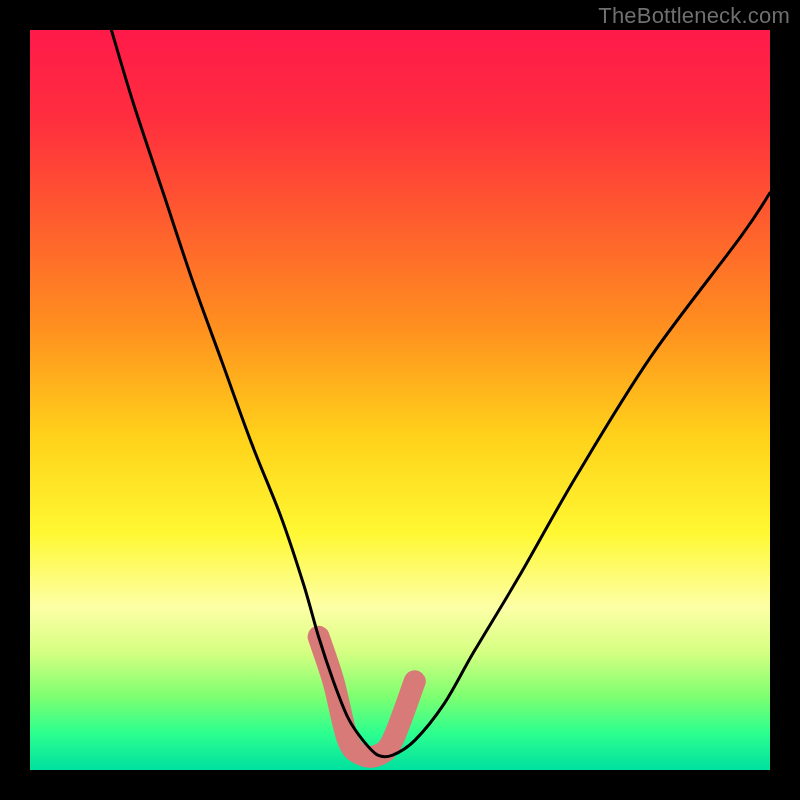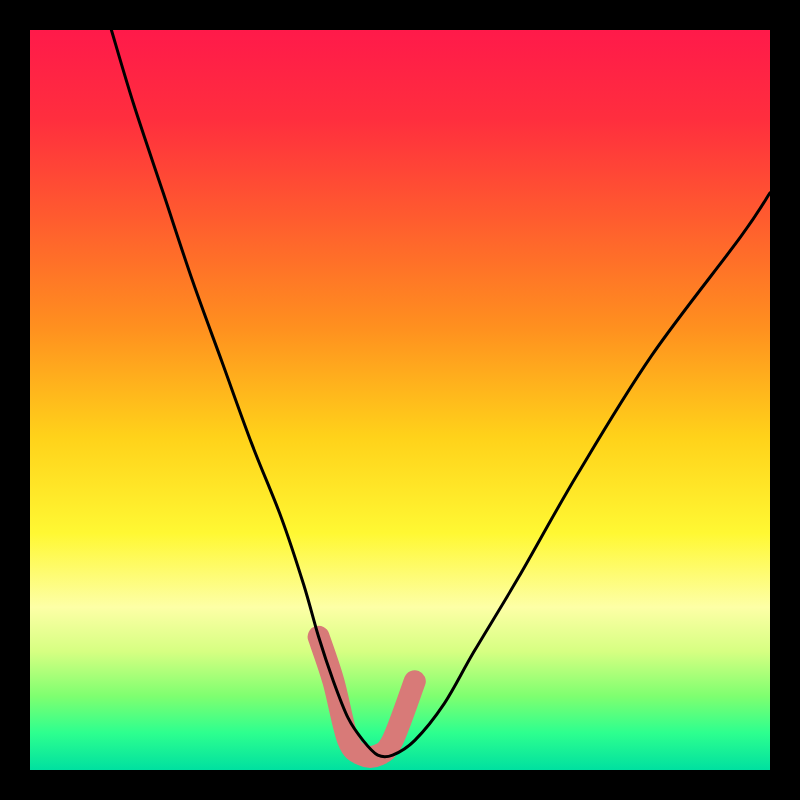--- a/index.html
+++ b/index.html
@@ -29,20 +29,21 @@
   svg {
     position: absolute;
     top: 0;
     left: 0;
   }
 </style>
 </head>
 <body>
 
 <div class="frame">
+  <div class="attribution">TheBottleneck.com</div>
 
   <svg id="chart-svg" width="800" height="800" viewBox="0 0 800 800">
     <defs>
       <linearGradient id="bg-grad" x1="0" y1="0" x2="0" y2="1">
           <stop offset="0%" stop-color="#ff1a4a"></stop>
           <stop offset="12%" stop-color="#ff2e3e"></stop>
           <stop offset="25%" stop-color="#ff5a2f"></stop>
           <stop offset="40%" stop-color="#ff8f1f"></stop>
           <stop offset="55.00000000000001%" stop-color="#ffd21a"></stop>
           <stop offset="68%" stop-color="#fff833"></stop>

